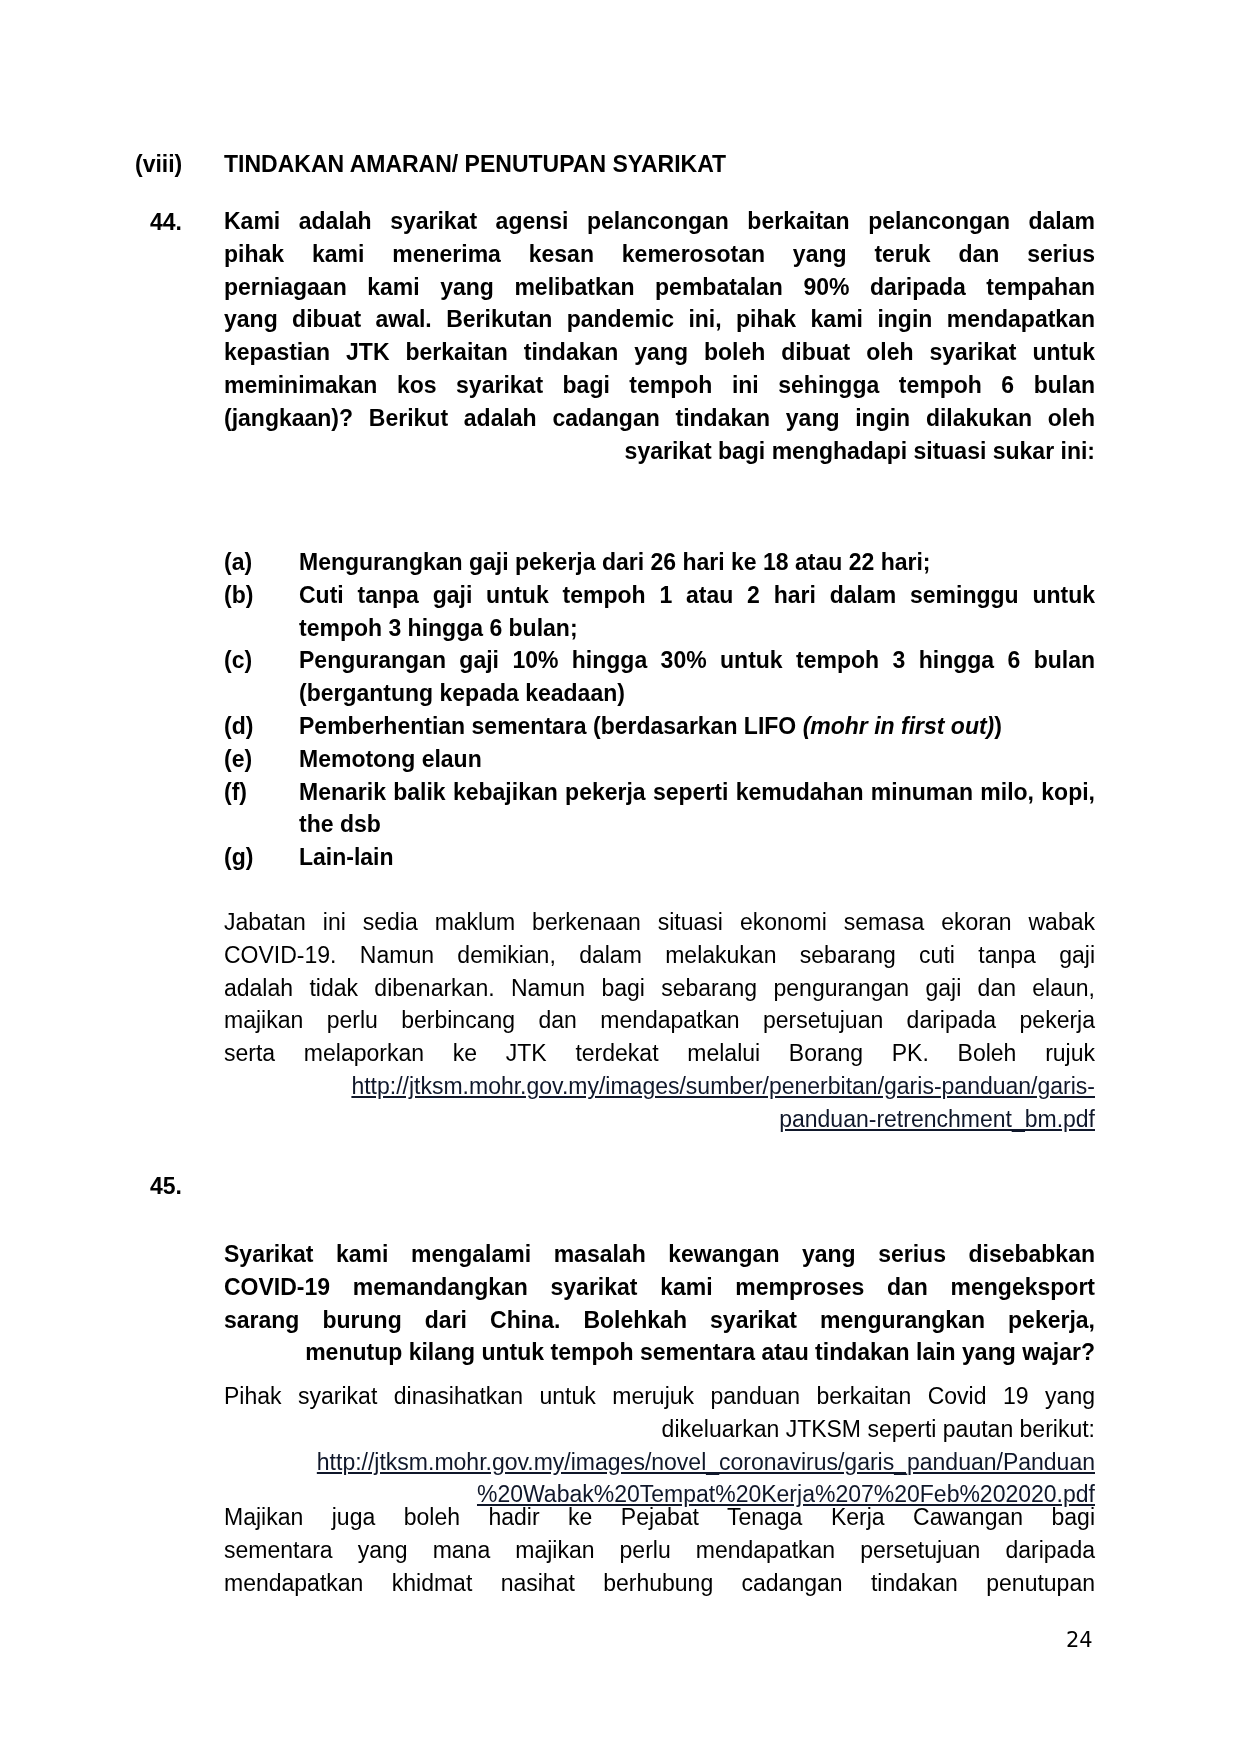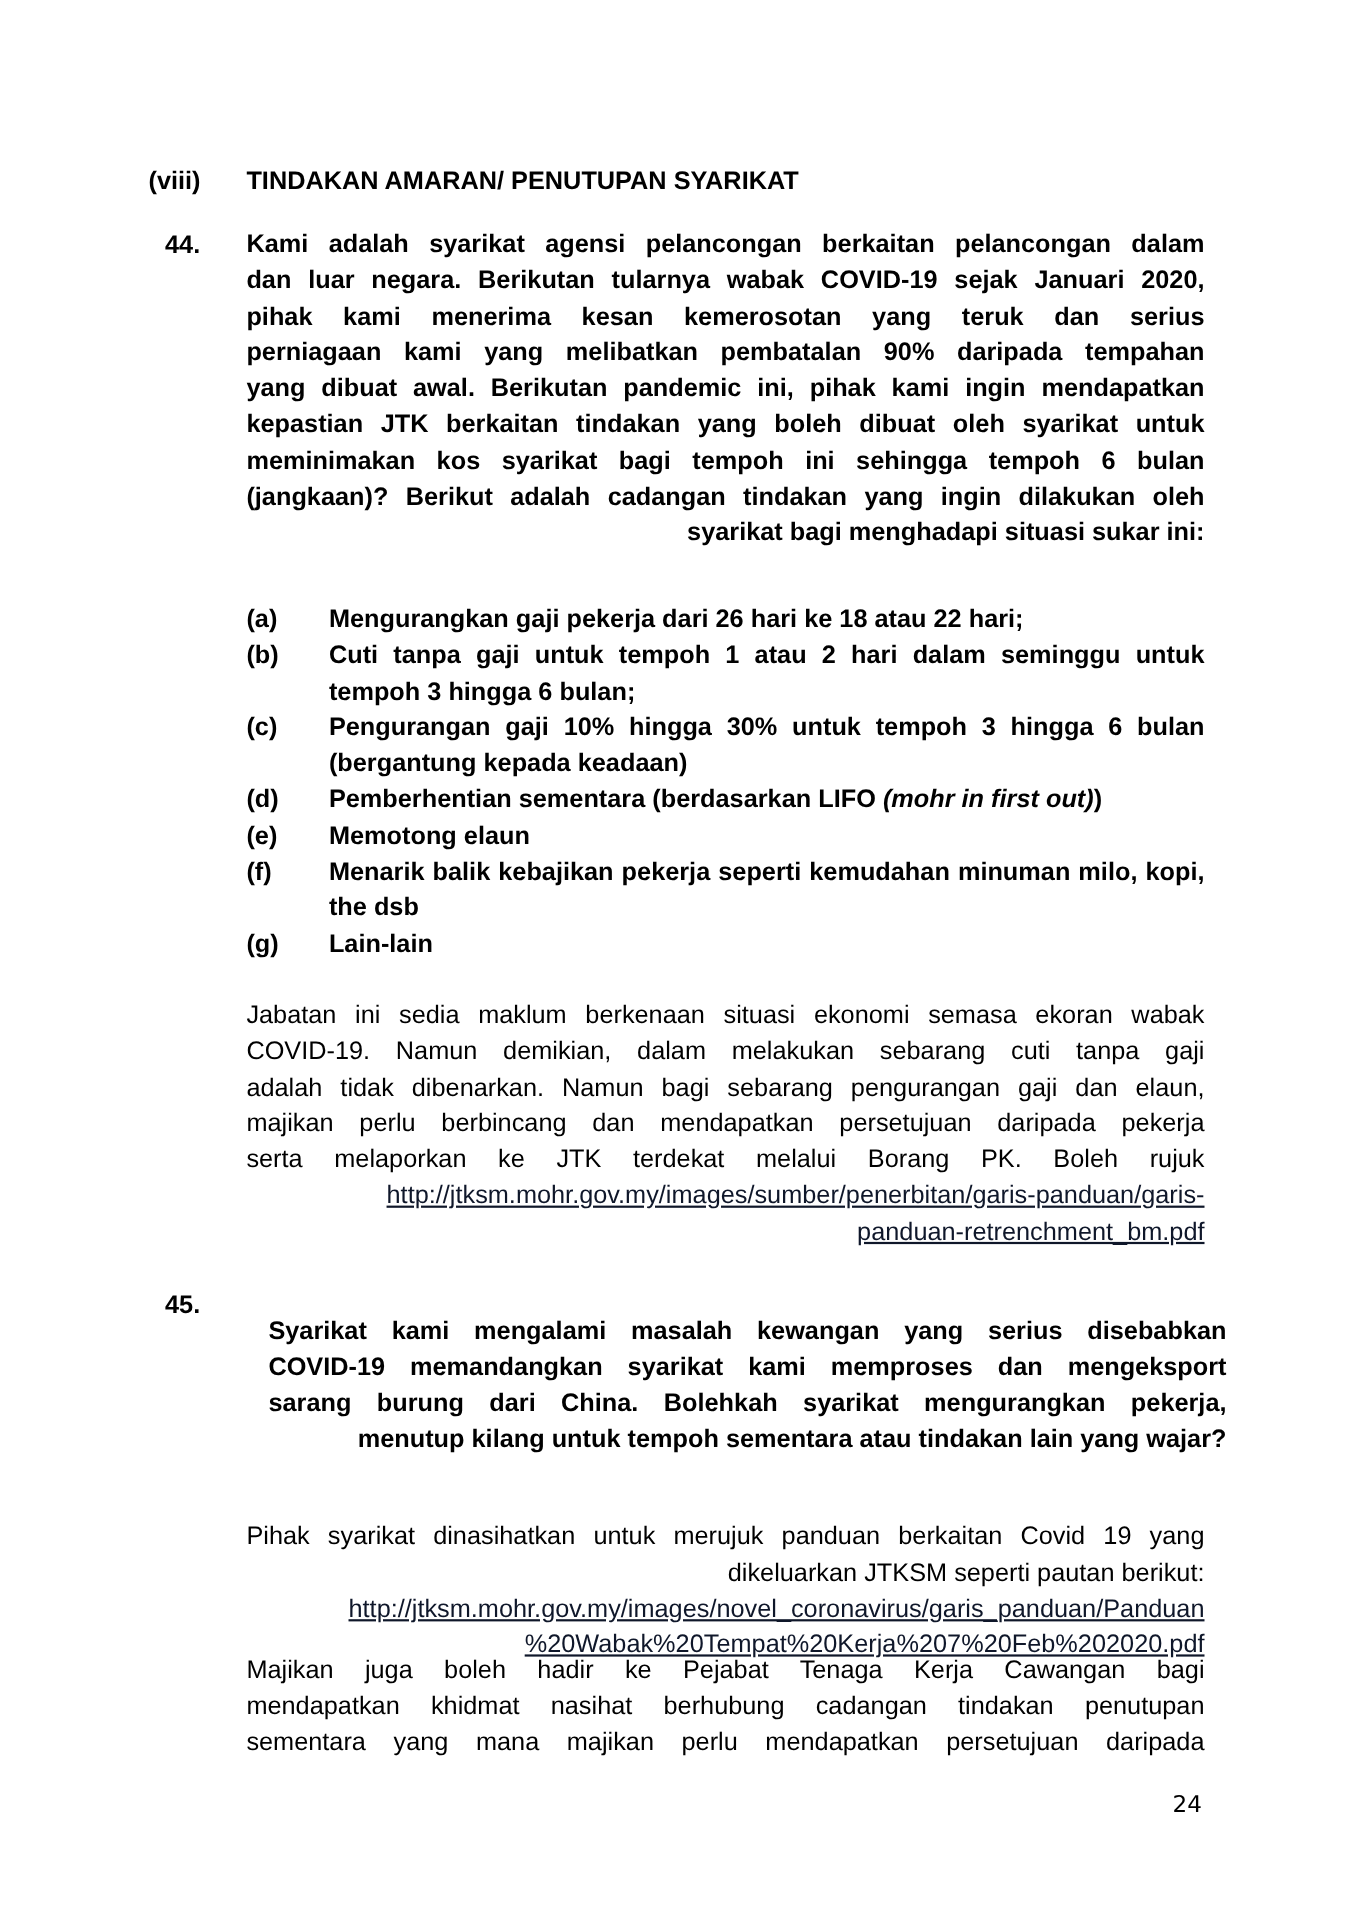--- a/index.html
+++ b/index.html
@@ -26,21 +26,20 @@
 <body>
 
 <div class="page">
 
   <div class="abs heading-num">(viii)</div>
   <div class="abs heading-title">TINDAKAN AMARAN/ PENUTUPAN SYARIKAT</div>
 
   <div class="abs qnum" style="top:209px;">44.</div>
   <div class="abs block bold" style="top:205px;">
     <span class="justline">Kami adalah syarikat agensi pelancongan berkaitan pelancongan dalam</span>
-    <span class="justline">dan luar negara. Berikutan tularnya wabak COVID-19 sejak Januari 2020,</span>
     <span class="justline">pihak kami menerima kesan kemerosotan yang teruk dan serius</span>
     <span class="justline">perniagaan kami yang melibatkan pembatalan 90% daripada tempahan</span>
     <span class="justline">yang dibuat awal. Berikutan pandemic ini, pihak kami ingin mendapatkan</span>
     <span class="justline">kepastian JTK berkaitan tindakan yang boleh dibuat oleh syarikat untuk</span>
     <span class="justline">meminimakan kos syarikat bagi tempoh ini sehingga tempoh 6 bulan</span>
     <span class="justline">(jangkaan)? Berikut adalah cadangan tindakan yang ingin dilakukan oleh</span>
     <span class="lastline">syarikat bagi menghadapi situasi sukar ini:</span>
   </div>
 
   <div class="abs list" style="top:546px;">
@@ -80,36 +79,36 @@
     <span class="justline">adalah tidak dibenarkan. Namun bagi sebarang pengurangan gaji dan elaun,</span>
     <span class="justline">majikan perlu berbincang dan mendapatkan persetujuan daripada pekerja</span>
     <span class="justline">serta melaporkan ke JTK terdekat melalui Borang PK. Boleh rujuk</span>
     <a class="link lastline" href="#">
       <span>http://jtksm.mohr.gov.my/images/sumber/penerbitan/garis-panduan/garis-</span><br>
       <span>panduan-retrenchment_bm.pdf</span>
     </a>
   </div>
 
   <div class="abs qnum" style="top:1173px;">45.</div>
-  <div class="abs block bold" style="top:1193px;margin-left:20px;">
+  <div class="abs block bold" style="top:1238px;">
     <span class="justline">Syarikat kami mengalami masalah kewangan yang serius disebabkan</span>
     <span class="justline">COVID-19 memandangkan syarikat kami memproses dan mengeksport</span>
     <span class="justline">sarang burung dari China. Bolehkah syarikat mengurangkan pekerja,</span>
     <span class="lastline">menutup kilang untuk tempoh sementara atau tindakan lain yang wajar?</span>
   </div>
 
   <div class="abs block" style="top:1380px;">
     <span class="justline">Pihak syarikat dinasihatkan untuk merujuk panduan berkaitan Covid 19 yang</span>
     <span class="lastline">dikeluarkan JTKSM seperti pautan berikut:</span>
     <a class="link lastline" href="#">
       <span>http://jtksm.mohr.gov.my/images/novel_coronavirus/garis_panduan/Panduan</span><br>
       <span>%20Wabak%20Tempat%20Kerja%207%20Feb%202020.pdf</span>
     </a>
   </div>
 
   <div class="abs block" style="top:1501px;">
     <span class="justline">Majikan juga boleh hadir ke Pejabat Tenaga Kerja Cawangan bagi</span>
+    <span class="justline">sementara yang mana majikan perlu mendapatkan persetujuan daripada</span>
     <span class="justline">mendapatkan khidmat nasihat berhubung cadangan tindakan penutupan</span>
-    <span class="justline">sementara yang mana majikan perlu mendapatkan persetujuan daripada</span>
   </div>
 
   <div class="abs page-no">24</div>
 </div>
 
 </body></html>

